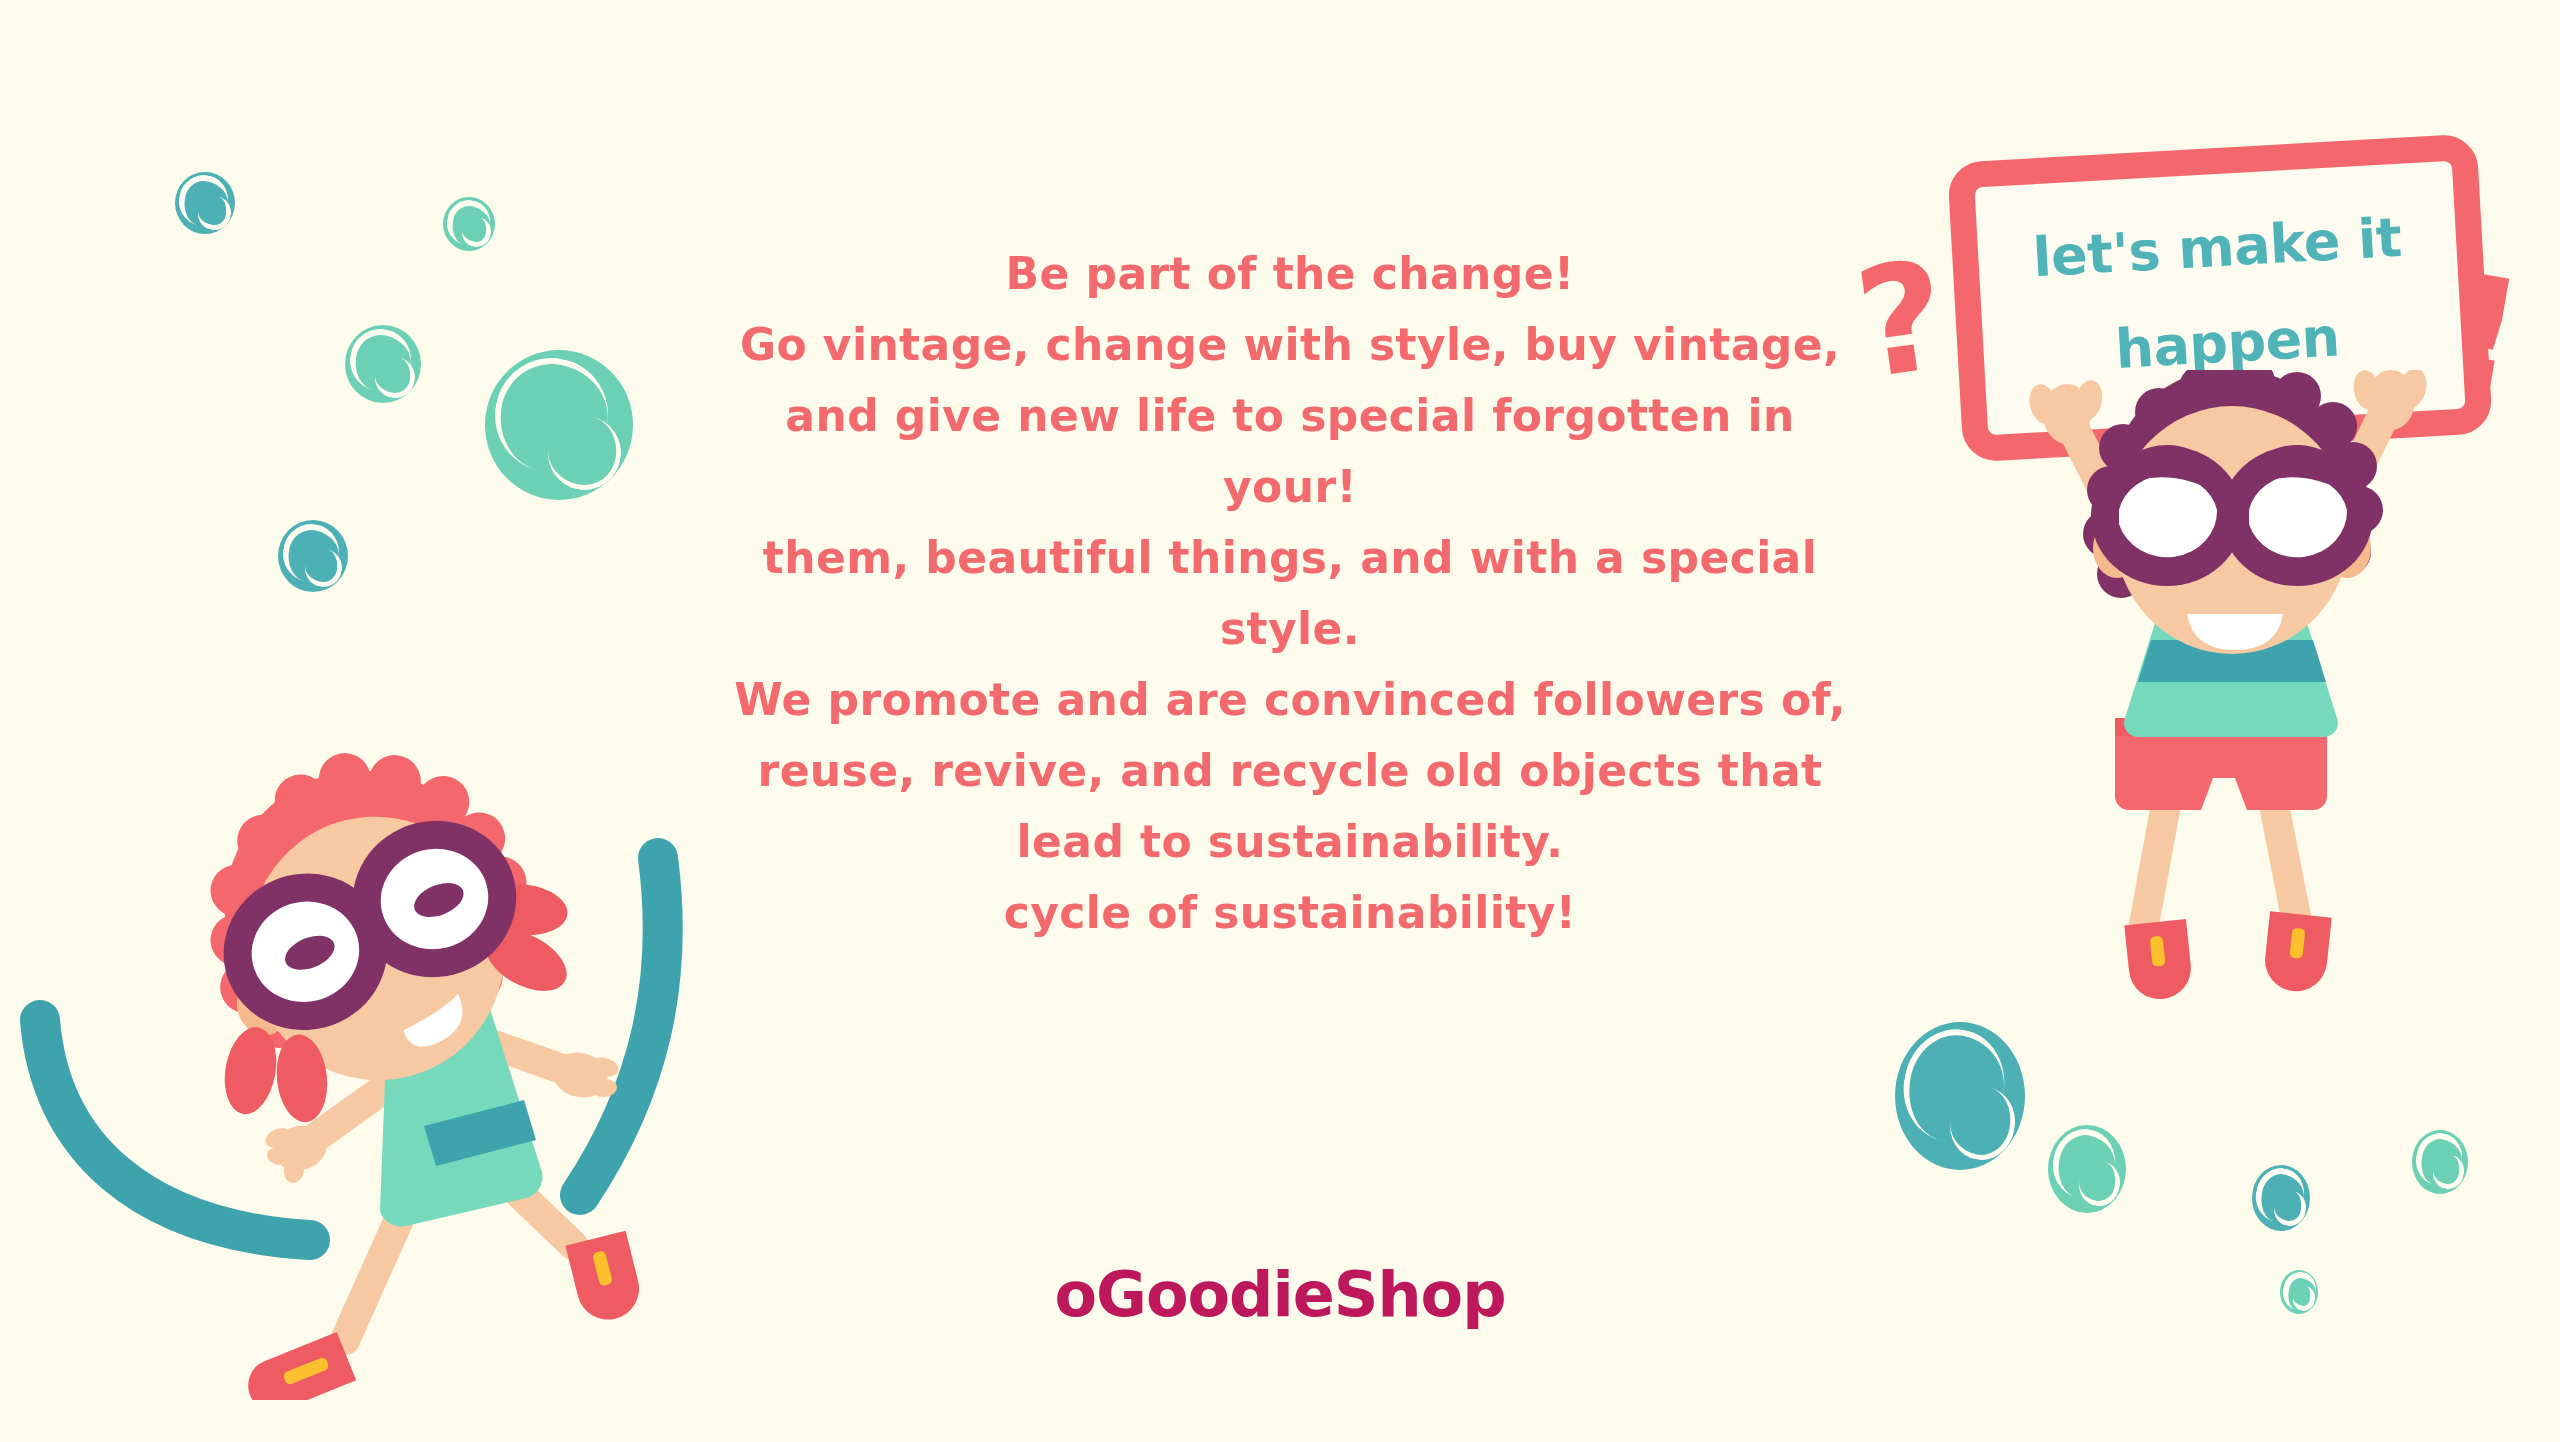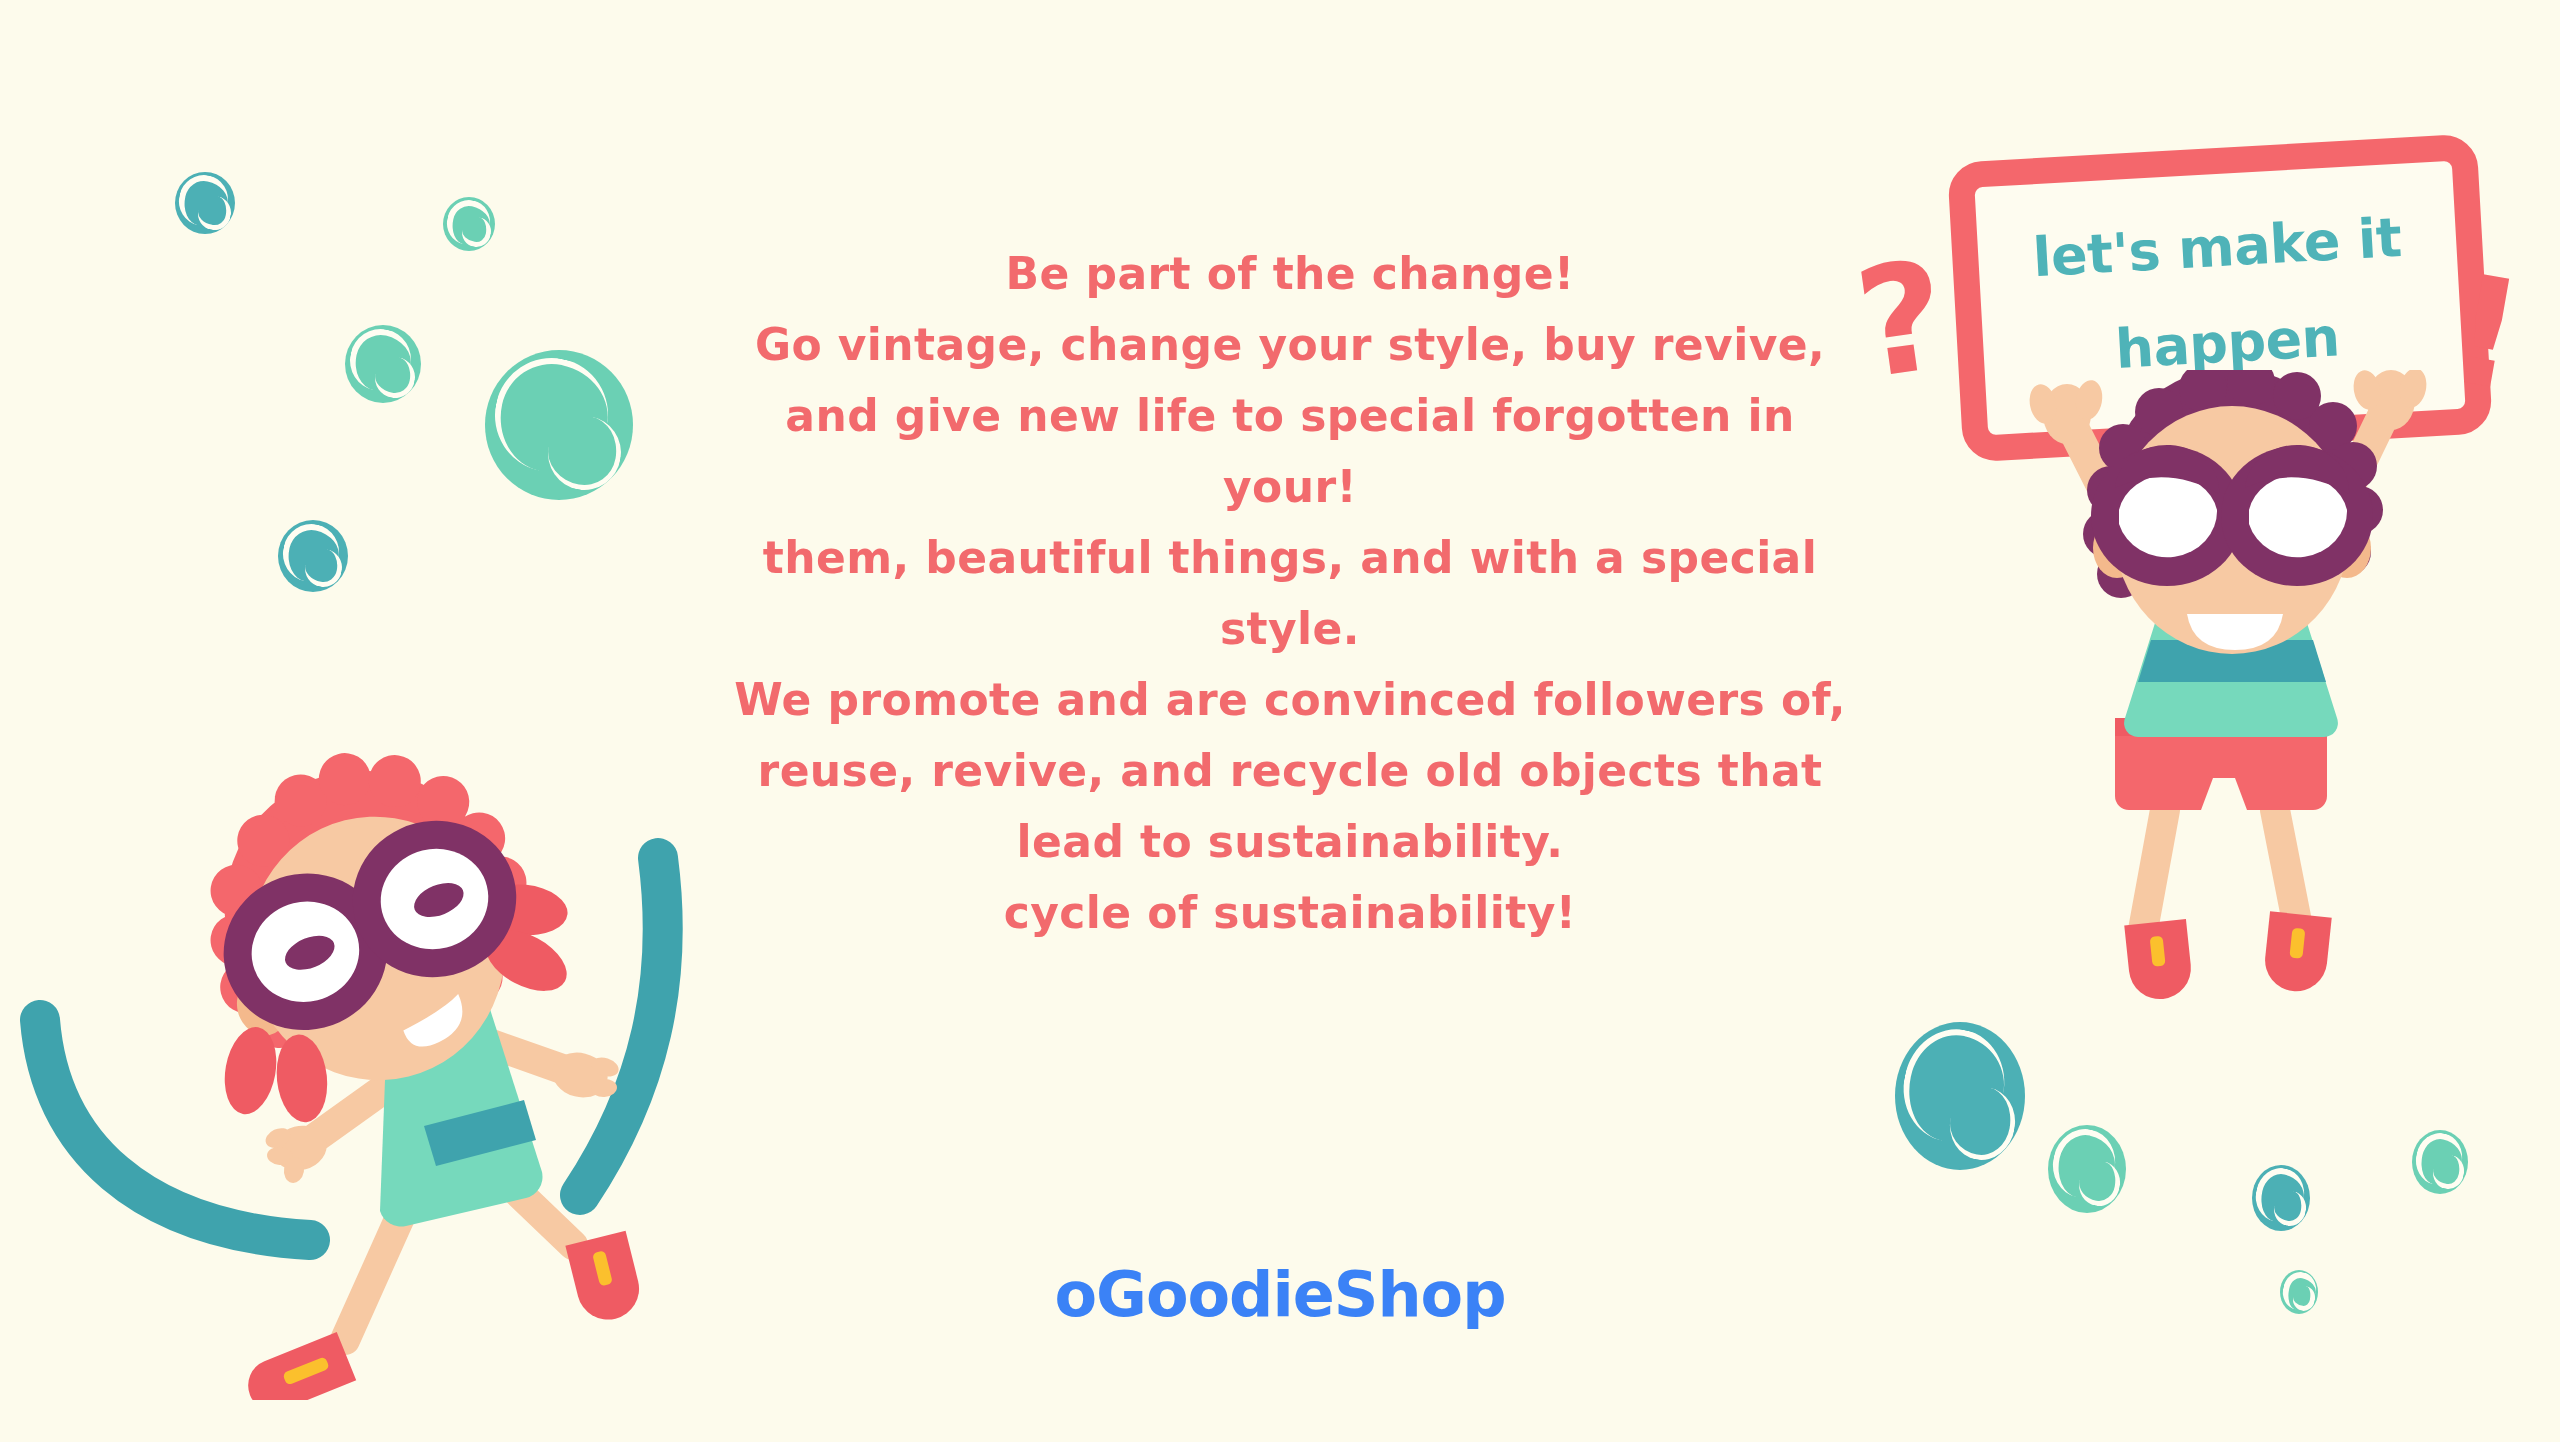--- a/index.html
+++ b/index.html
@@ -332,26 +332,26 @@
         <path d="M160 118 a 52 46 0 0 1 104 6 q -52 -30 -104 -6 z" fill="#803266"></path>
         <path d="M290 118 a 52 46 0 0 1 104 6 q -52 -30 -104 -6 z" fill="#803266"></path>
       </g>
 
       <path d="M232 244 h 96 q -6 36 -48 36 q -42 0 -48 -36 z" fill="#FFFFFF"></path>
     </g>
   </svg>
 
   <div id="message-block" style="color: rgb(242, 106, 109);">
       <span class="line">Be part of the change!</span>
-      <span class="line">Go vintage, change your style, buy revive,</span>
+      <span class="line">Go vintage, change with style, buy vintage,</span>
       <span class="line">and give new life to special forgotten in</span>
       <span class="line">your!</span>
       <span class="line">them, beautiful things, and with a special</span>
       <span class="line">style.</span>
       <span class="line">We promote and are convinced followers of,</span>
       <span class="line">reuse, revive, and recycle old objects that</span>
       <span class="line">lead to sustainability.</span>
       <span class="line">cycle of sustainability!</span>
     </div>
 
-  <div id="brand-logo" style="color: #3b82f6;">oGoodieShop</div>
+  <div id="brand-logo" style="color: #be185d;">oGoodieShop</div>
 
 </div>
 
 </body></html>

